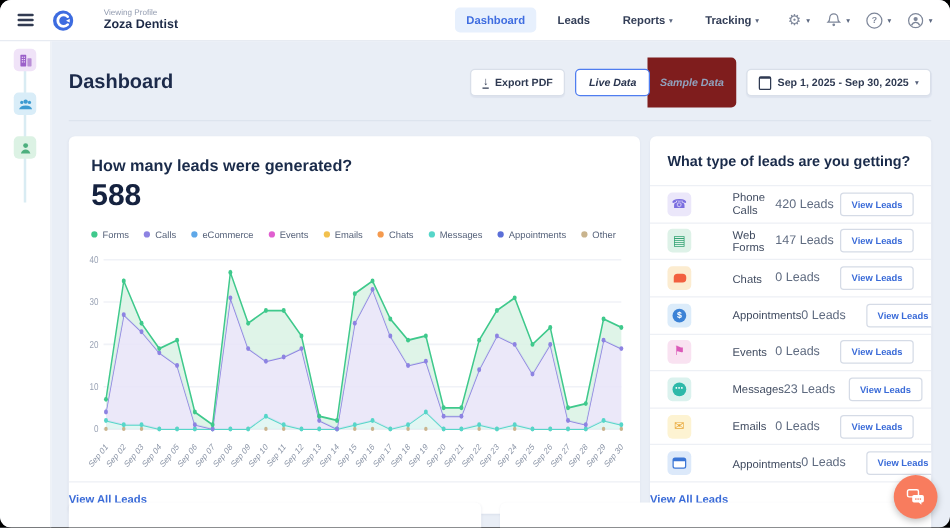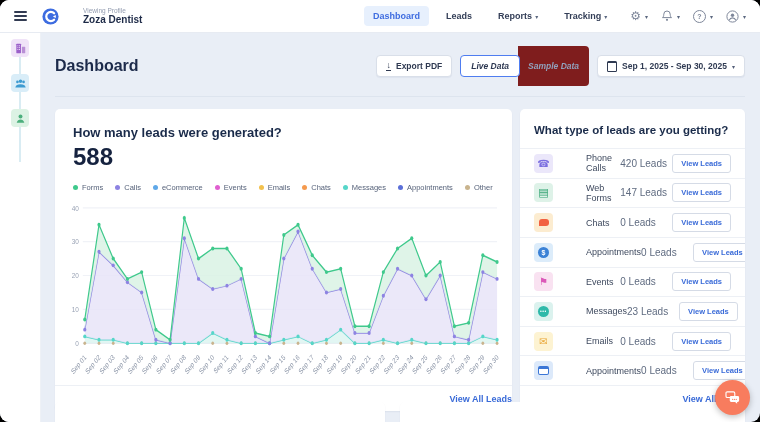--- a/index.html
+++ b/index.html
@@ -56,21 +56,21 @@
   .card.right{flex:1;}
 
   .lc-title{font-size:13px;font-weight:bold;color:#1a2b4a;margin:16px 18px 0;}
   .lc-total{font-size:24px;font-weight:bold;color:#15223f;margin:3px 18px 0;}
   .legend{display:flex;align-items:center;gap:12px;margin:12px 18px 0;flex-wrap:nowrap;}
   .legend-item{display:flex;align-items:center;gap:4px;cursor:pointer;}
   .legend-dot{width:5px;height:5px;border-radius:50%;}
   .legend-label{font-size:7.5px;color:#56627a;}
   .chart-wrap{margin:6px 8px 0 6px;flex:1;min-height:0;}
   .chart-wrap svg{display:block;width:100%;height:100%;}
-  .view-all{border-top:1px solid #edf0f5;height:25px;display:flex;align-items:center;justify-content:flex-end;margin-top:auto;flex:0 0 auto;}
+  .view-all{border-top:1px solid #edf0f5;height:25px;display:flex;align-items:center;justify-content:flex-start;margin-top:auto;flex:0 0 auto;}
   .view-all a{font-size:9px;font-weight:bold;color:#3a6bd8;text-decoration:none;cursor:pointer;}
 
   .rc-title{font-size:11.5px;font-weight:bold;color:#1a2b4a;padding:15px 14px 12px;border-bottom:1px solid #edf0f5;}
   .rc-rows{flex:1;display:flex;flex-direction:column;min-height:0;}
   .lead-row{flex:1;display:flex;align-items:center;padding:0 14px;border-bottom:1px solid #edf0f5;min-height:0;}
   .licon{width:19px;height:19px;border-radius:4px;display:flex;align-items:center;justify-content:center;flex:0 0 auto;}
   .licon-phone{background:#ebe7fa;color:#7b6ee0;font-size:10px;}
   .licon-webform{background:#def2e8;color:#35a474;font-size:11px;}
   .licon-chat{background:#fcecd0;}
   .glyph-chat{width:10px;height:7px;background:#f2603f;border-radius:3px 3px 3px 0;}

